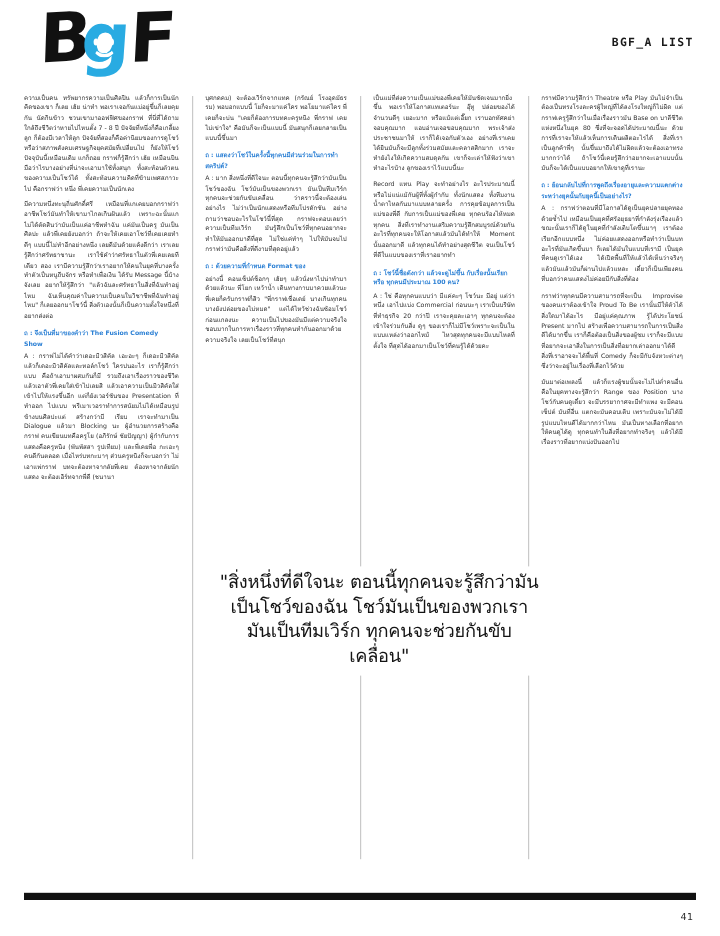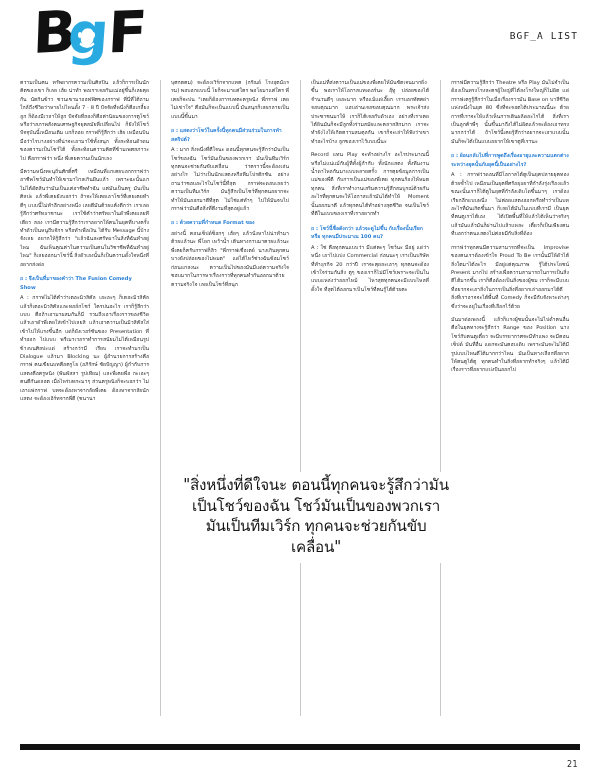--- a/index.html
+++ b/index.html
@@ -91,21 +91,21 @@
     border-right: 2px solid transparent;
     border-radius: 0 0 14px 14px;
   }
 
   #kicker {
     position: absolute;
     right: 22px;
     top: 30px;
     font-family: "DejaVu Sans Mono", "Liberation Mono", monospace;
     font-size: 9.5px;
-    font-weight: 400;
+    font-weight: 700;
     letter-spacing: 1.1px;
     color: #1a1a1a;
   }
 
   
   #cols {
     position: absolute;
     left: 20px;
     top: 78px;
     width: 560px;
@@ -240,15 +240,15 @@
         <div class="qa-head">ถ : ย้อนกลับไปที่การพูดถึงเรื่องอายุและความแตกต่างระหว่างยุคนั้นกับยุคนี้เป็นอย่างไร?</div>
         <div class="para answer">A : กราฟว่าตอนที่มีโอกาสได้ดูเป็นยุคปลายยุคทองด้วยซ้ำไป เหมือนเป็นยุคที่ศรัอยุธยาที่กำลังรุ่งเรืองแล้ว ขณะนั้นเราก็ได้ดูในยุคที่กำลังเติบโตขึ้นมาๆ เราต้องเรียกอีกแบบหนึ่ง ไม่ค่อยแสดงออกหรือทำว่าเป็นบทอะไรที่มันเกิดขึ้นมา ก็เลยได้มันในแบบที่เรามี เป็นยุคที่คนดูเราได้เอง ได้เปิดพื้นที่ให้แล้วได้เห็นว่าจริงๆ แล้วมันแล้วมันก็ผ่านไปแล้วแหละ เดี๋ยวก็เป็นเพียงคนที่บอกว่าคนแสดงไม่ค่อยมีกับสิ่งที่ต้อง</div>
         <div class="para">กราฟว่าทุกคนมีความสามารถที่จะเป็น Improvise ของคนเราต้องเข้าใจ Proud To Be เรานั้นมีให้ตัวได้สิ่งใดมาได้อะไร มีอยู่แค่คุณภาพ รู้ได้ประโยชน์ Present มากไป สร้างเพื่อความสามารถในการเป็นสิ่งดีได้มากขึ้น เราก็คือต้องเป็นสิ่งของผู้ชม เราก็จะมีแบบที่อยากจะเอาสิ่งในการเป็นสิ่งที่อยากเล่าออกมาได้ดี สิ่งที่เราอาจจะได้พื้นที่ Comedy ก็จะมีกับจังหวะต่างๆ ซึ่งว่าจะอยู่ในเรื่องที่เลือกไว้ด้วย</div>
         <div class="para">มันมาต่อเพลงนี้ แล้วก็แรงผู้ชมนั้นจะไม่ไปต่ำคนอื่น คือในยุคทางจะรู้สึกว่า Range ของ Position นางโชว์กับคนดูเดี๋ยว จะมีบรรยากาศจะมีทำแพง จะมีคอนเซ็ปต์ มันที่อื่น แตกจะมันคอบเติบ เพราะมันจะไม่ได้มีรูปแบบไหนดีได้มากกว่าไหน มันเป็นทางเลือกที่อยากให้คนดูได้ดู ทุกคนทำในสิ่งที่อยากทำจริงๆ แล้วได้มีเรื่องราวที่อยากแบ่งปันออกไป</div>
       </div>
     </div>
 
   <div id="pullquote">"สิ่งหนึ่งที่ดีใจนะ ตอนนี้ทุกคนจะรู้สึกว่ามันเป็นโชว์ของฉัน โชว์มันเป็นของพวกเรา มันเป็นทีมเวิร์ก ทุกคนจะช่วยกันขับเคลื่อน"</div>
 
   <div id="footer-bar"></div>
-  <div id="pagenum">21</div>
+  <div id="pagenum">41</div>
 
 </div>
 
 </body></html>

